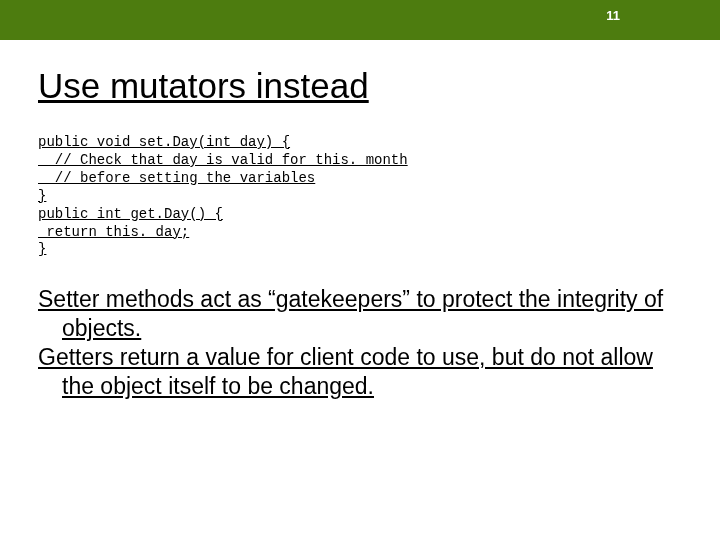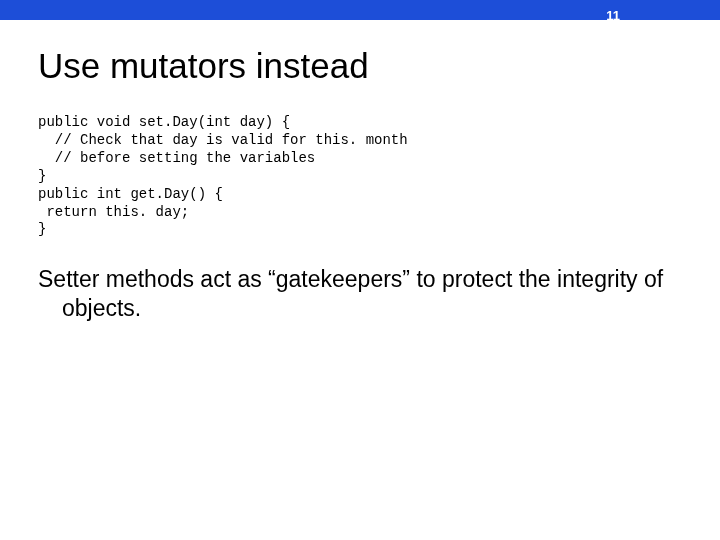--- a/index.html
+++ b/index.html
@@ -9,34 +9,35 @@
     }
     body {
       width: 720px;
       height: 540px;
       background: #fff;
       font-family: Arial, Helvetica, sans-serif;
       position: relative;
     }
     .header-bar {
       width: 100%;
-      height: 20px;
-      background: #1d4ed8;
+      height: 40px;
+      background: #4d7c0f;
       position: relative;
     }
     .page-number {
       position: absolute;
       top: 8px;
       right: 100px;
       color: #fff;
       font-size: 13px;
       font-weight: bold;
     }
     .content {
       padding: 20px 38px 0 38px;
+      text-decoration: underline;
     }
     .title {
       font-size: 35px;
       font-weight: normal;
       color: #000;
       margin-bottom: 28px;
       margin-top: 6px;
     }
     .code-block {
       font-family: "Courier New", Courier, monospace;
@@ -70,14 +71,15 @@
   <div class="code-block">public void set.Day(int day) {
   // Check that day is valid for this. month
   // before setting the variables
 }
 public int get.Day() {
  return this. day;
 }</div>
 
   <div class="body-text">
     <p>Setter methods act as “gatekeepers” to protect the integrity of objects.</p>
+    <p>Getters return a value for client code to use, but do not allow the object itself to be changed.</p>
   </div>
 </div>
 
 </body></html>

